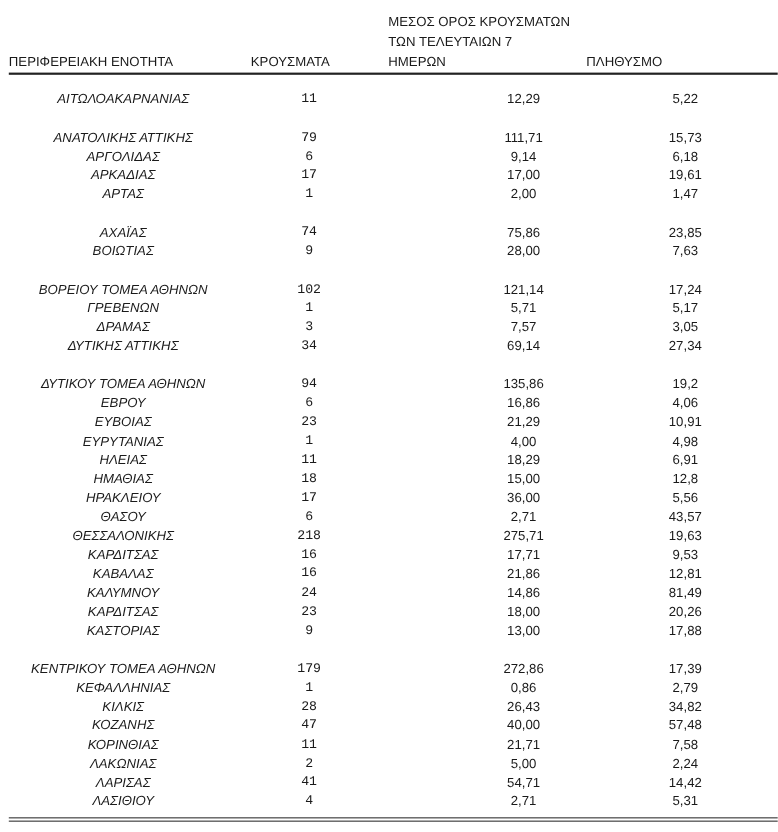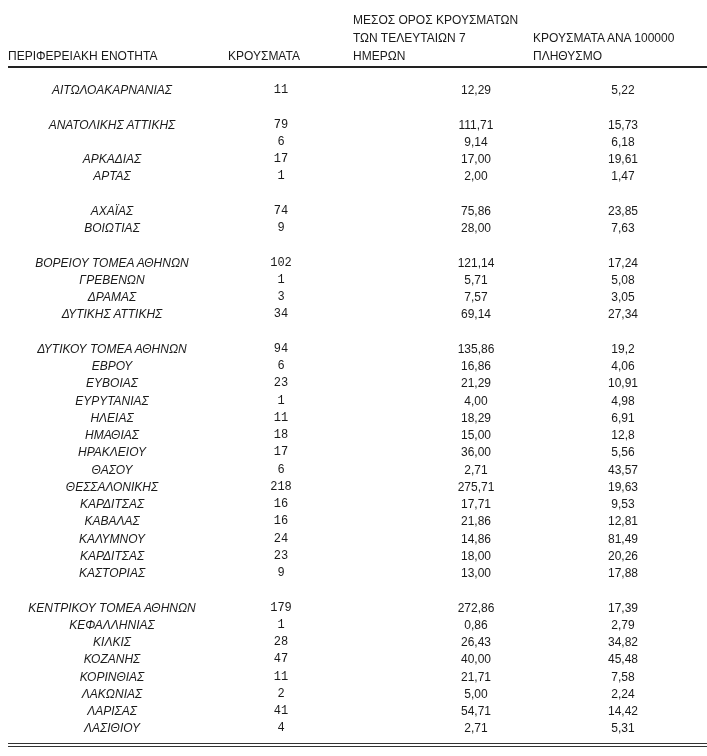--- a/index.html
+++ b/index.html
@@ -33,39 +33,39 @@
     </div>
     <div class="hcell h1">
       <div>ΚΡΟΥΣΜΑΤΑ</div>
     </div>
     <div class="hcell h2">
       <div>ΜΕΣΟΣ ΟΡΟΣ ΚΡΟΥΣΜΑΤΩΝ</div>
       <div>ΤΩΝ ΤΕΛΕΥΤΑΙΩΝ 7</div>
       <div>ΗΜΕΡΩΝ</div>
     </div>
     <div class="hcell h3">
-      <div>ΚΡΟΥΣΜΑΤΑ ΑΝΑ 100000</div>
       <div>ΠΛΗΘΥΣΜΟ</div>
     </div>
   </div>
   <div class="body" id="tbody">
       <div class="row">
         <div class="c c0">ΑΙΤΩΛΟΑΚΑΡΝΑΝΙΑΣ</div>
         <div class="c c1">11</div>
         <div class="c c2">12,29</div>
         <div class="c c3">5,22</div>
       </div>
       <div class="row gap"></div>
       <div class="row">
         <div class="c c0">ΑΝΑΤΟΛΙΚΗΣ ΑΤΤΙΚΗΣ</div>
         <div class="c c1">79</div>
         <div class="c c2">111,71</div>
         <div class="c c3">15,73</div>
       </div>
       <div class="row">
+        <div class="c c0">ΑΡΓΟΛΙΔΑΣ</div>
         <div class="c c1">6</div>
         <div class="c c2">9,14</div>
         <div class="c c3">6,18</div>
       </div>
       <div class="row">
         <div class="c c0">ΑΡΚΑΔΙΑΣ</div>
         <div class="c c1">17</div>
         <div class="c c2">17,00</div>
         <div class="c c3">19,61</div>
       </div>
@@ -92,21 +92,21 @@
       <div class="row">
         <div class="c c0">ΒΟΡΕΙΟΥ ΤΟΜΕΑ ΑΘΗΝΩΝ</div>
         <div class="c c1">102</div>
         <div class="c c2">121,14</div>
         <div class="c c3">17,24</div>
       </div>
       <div class="row">
         <div class="c c0">ΓΡΕΒΕΝΩΝ</div>
         <div class="c c1">1</div>
         <div class="c c2">5,71</div>
-        <div class="c c3">5,08</div>
+        <div class="c c3">5,17</div>
       </div>
       <div class="row">
         <div class="c c0">ΔΡΑΜΑΣ</div>
         <div class="c c1">3</div>
         <div class="c c2">7,57</div>
         <div class="c c3">3,05</div>
       </div>
       <div class="row">
         <div class="c c0">ΔΥΤΙΚΗΣ ΑΤΤΙΚΗΣ</div>
         <div class="c c1">34</div>
@@ -214,21 +214,21 @@
       <div class="row">
         <div class="c c0">ΚΙΛΚΙΣ</div>
         <div class="c c1">28</div>
         <div class="c c2">26,43</div>
         <div class="c c3">34,82</div>
       </div>
       <div class="row">
         <div class="c c0">ΚΟΖΑΝΗΣ</div>
         <div class="c c1">47</div>
         <div class="c c2">40,00</div>
-        <div class="c c3">45,48</div>
+        <div class="c c3">57,48</div>
       </div>
       <div class="row">
         <div class="c c0">ΚΟΡΙΝΘΙΑΣ</div>
         <div class="c c1">11</div>
         <div class="c c2">21,71</div>
         <div class="c c3">7,58</div>
       </div>
       <div class="row">
         <div class="c c0">ΛΑΚΩΝΙΑΣ</div>
         <div class="c c1">2</div>

